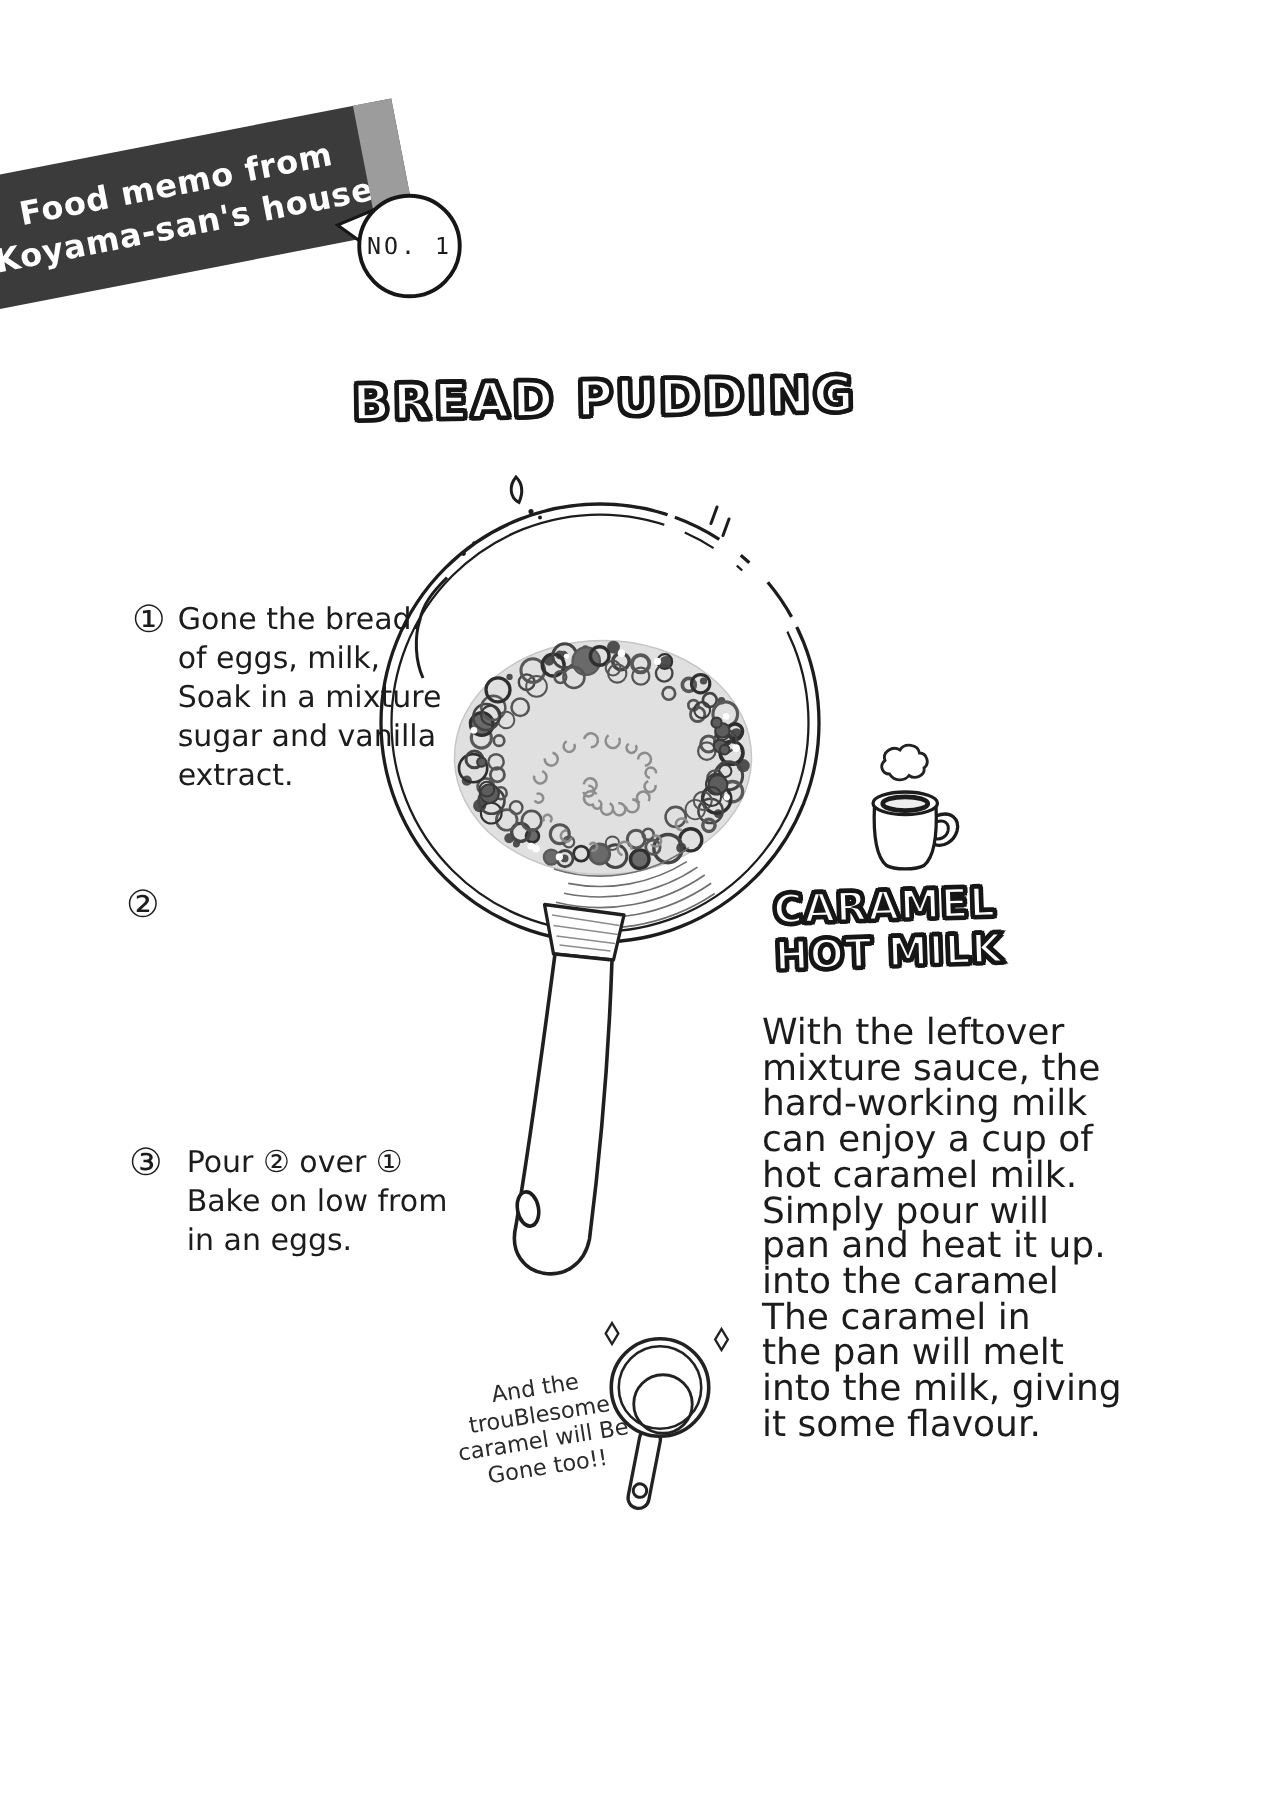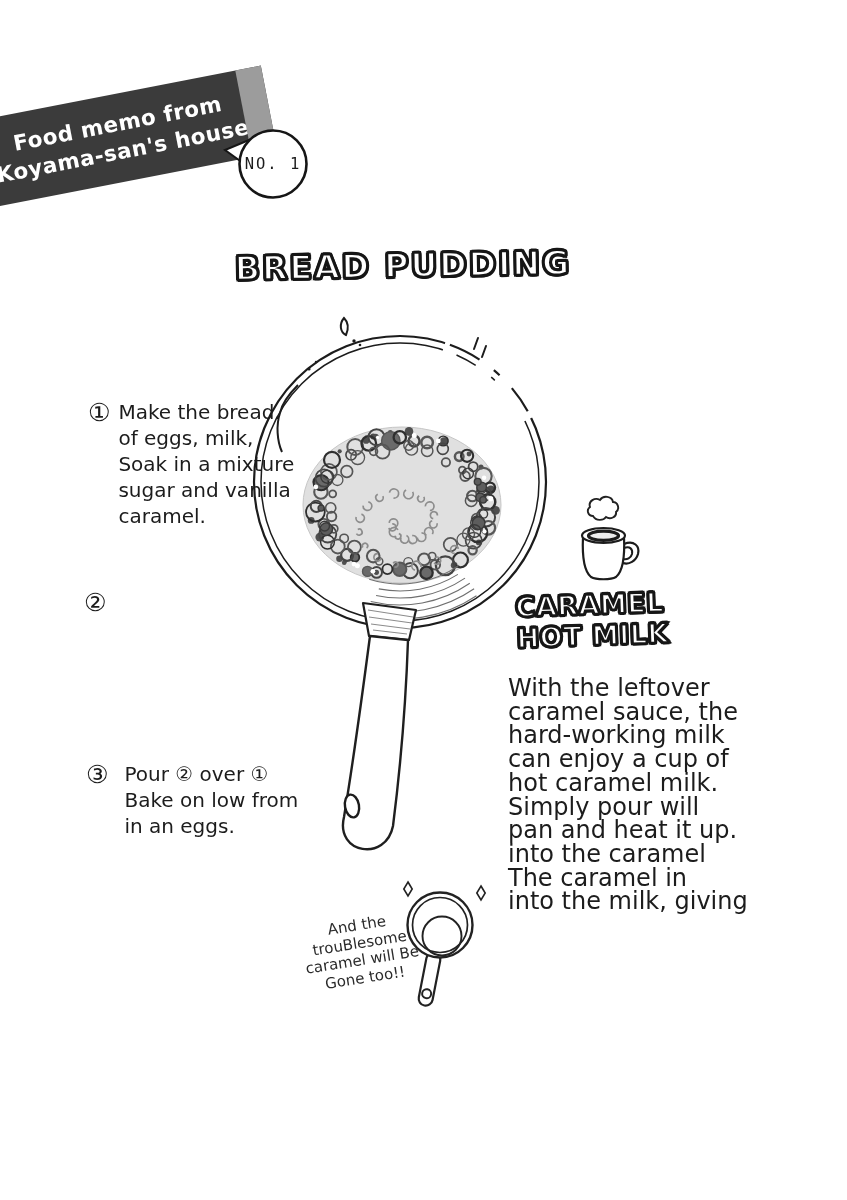--- a/index.html
+++ b/index.html
@@ -264,25 +264,25 @@
       <path d="M109,13 C104,19 105,27 111,30 C114,23 113,17 109,13 Z" fill="#ffffff" stroke="#1c1c1c" stroke-width="2"></path>
       <circle cx="119" cy="36" r="1.7" fill="#1c1c1c"></circle>
       <circle cx="125" cy="40" r="1.3" fill="#1c1c1c"></circle>
       <path d="M243,33 L239,44 M251,41 L247,52" stroke="#1c1c1c" stroke-width="2" stroke-linecap="round" fill="none"></path>
     </g>
   </svg>
 
   <div class="step step1">
     <div class="marker">①</div>
     <div class="lines">
-      <div>Make the bread.</div>
+      <div>Gone the bread.</div>
       <div>of eggs, milk,</div>
       <div>Soak in a mixture</div>
       <div>sugar and vanilla</div>
-      <div>caramel.</div>
+      <div>extract.</div>
     </div>
   </div>
 
   <div class="step step2">
     <div class="marker">②</div>
   </div>
 
   <div class="step step3">
     <div class="marker">③</div>
     <div class="lines">
@@ -301,29 +301,31 @@
     <ellipse cx="43.5" cy="47.8" rx="15" ry="4.6" fill="#ededed" stroke="#1c1c1c" stroke-width="3.2"></ellipse>
   </svg>
 
   <div class="side-heading outline-text">
     <div>CARAMEL</div>
     <div>HOT MILK</div>
   </div>
 
   <div class="side-body">
     <div>With the leftover</div>
-    <div>caramel sauce, the</div>
+    <div>mixture sauce, the</div>
     <div>hard-working milk</div>
     <div>can enjoy a cup of</div>
     <div>hot caramel milk.</div>
     <div>Simply pour will</div>
     <div>pan and heat it up.</div>
     <div>into the caramel</div>
     <div>The caramel in</div>
+    <div>the pan will melt</div>
     <div>into the milk, giving</div>
+    <div>it some flavour.</div>
   </div>
 
   <svg class="cleanpan" width="220" height="170" viewBox="0 0 220 170">
     <g transform="rotate(11 130 62)">
       <rect x="123" y="90" width="14" height="54" rx="7" fill="#ffffff" stroke="#222222" stroke-width="2.2"></rect>
       <circle cx="130" cy="132" r="4.5" fill="#ffffff" stroke="#222222" stroke-width="2"></circle>
     </g>
     <circle cx="130" cy="62" r="32.5" fill="#ffffff" stroke="#222222" stroke-width="2.4"></circle>
     <circle cx="130" cy="62" r="27.5" fill="none" stroke="#222222" stroke-width="1.7"></circle>
     <circle cx="132" cy="73" r="19.5" fill="none" stroke="#222222" stroke-width="1.9"></circle>

